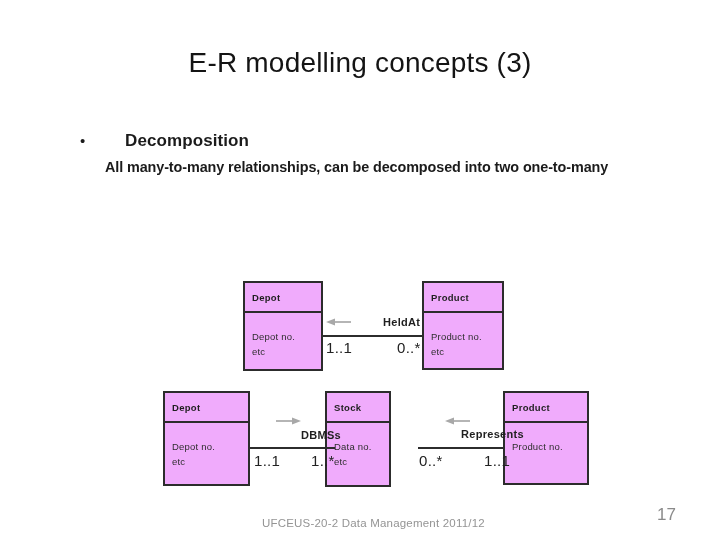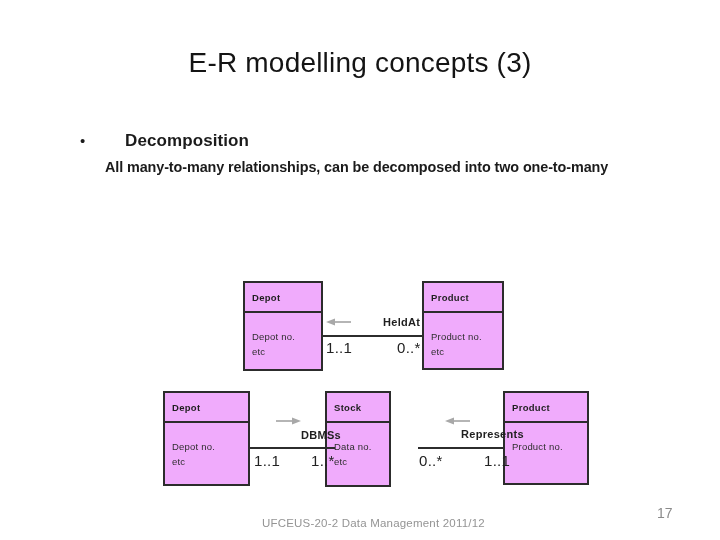--- a/index.html
+++ b/index.html
@@ -23,21 +23,21 @@
   .bullet-body{
     position:absolute;left:105px;top:157px;font-size:14.4px;font-weight:700;
     color:#1b1b1b;line-height:21px;letter-spacing:-0.1px;
   }
   .bullet-body .bline{white-space:nowrap;}
   .footer-course{
     position:absolute;left:262px;top:517px;font-size:11.5px;color:#949494;
     white-space:nowrap;letter-spacing:0.2px;
   }
   .footer-page{
-    position:absolute;left:657px;top:505px;font-size:14px;color:#8a8a8a;
+    position:absolute;left:657px;top:505px;font-size:17px;color:#8a8a8a;
   }
   
   .ebox{
     position:absolute;box-sizing:border-box;border:2px solid #2c2c2c;
     background:#f0abfc;
   }
   .ebox .hdr{
     height:28px;border-bottom:2px solid #2c2c2c;display:flex;align-items:center;
     padding-left:7px;font-size:9.5px;font-weight:700;color:#1f1f1f;
     letter-spacing:0.3px;

